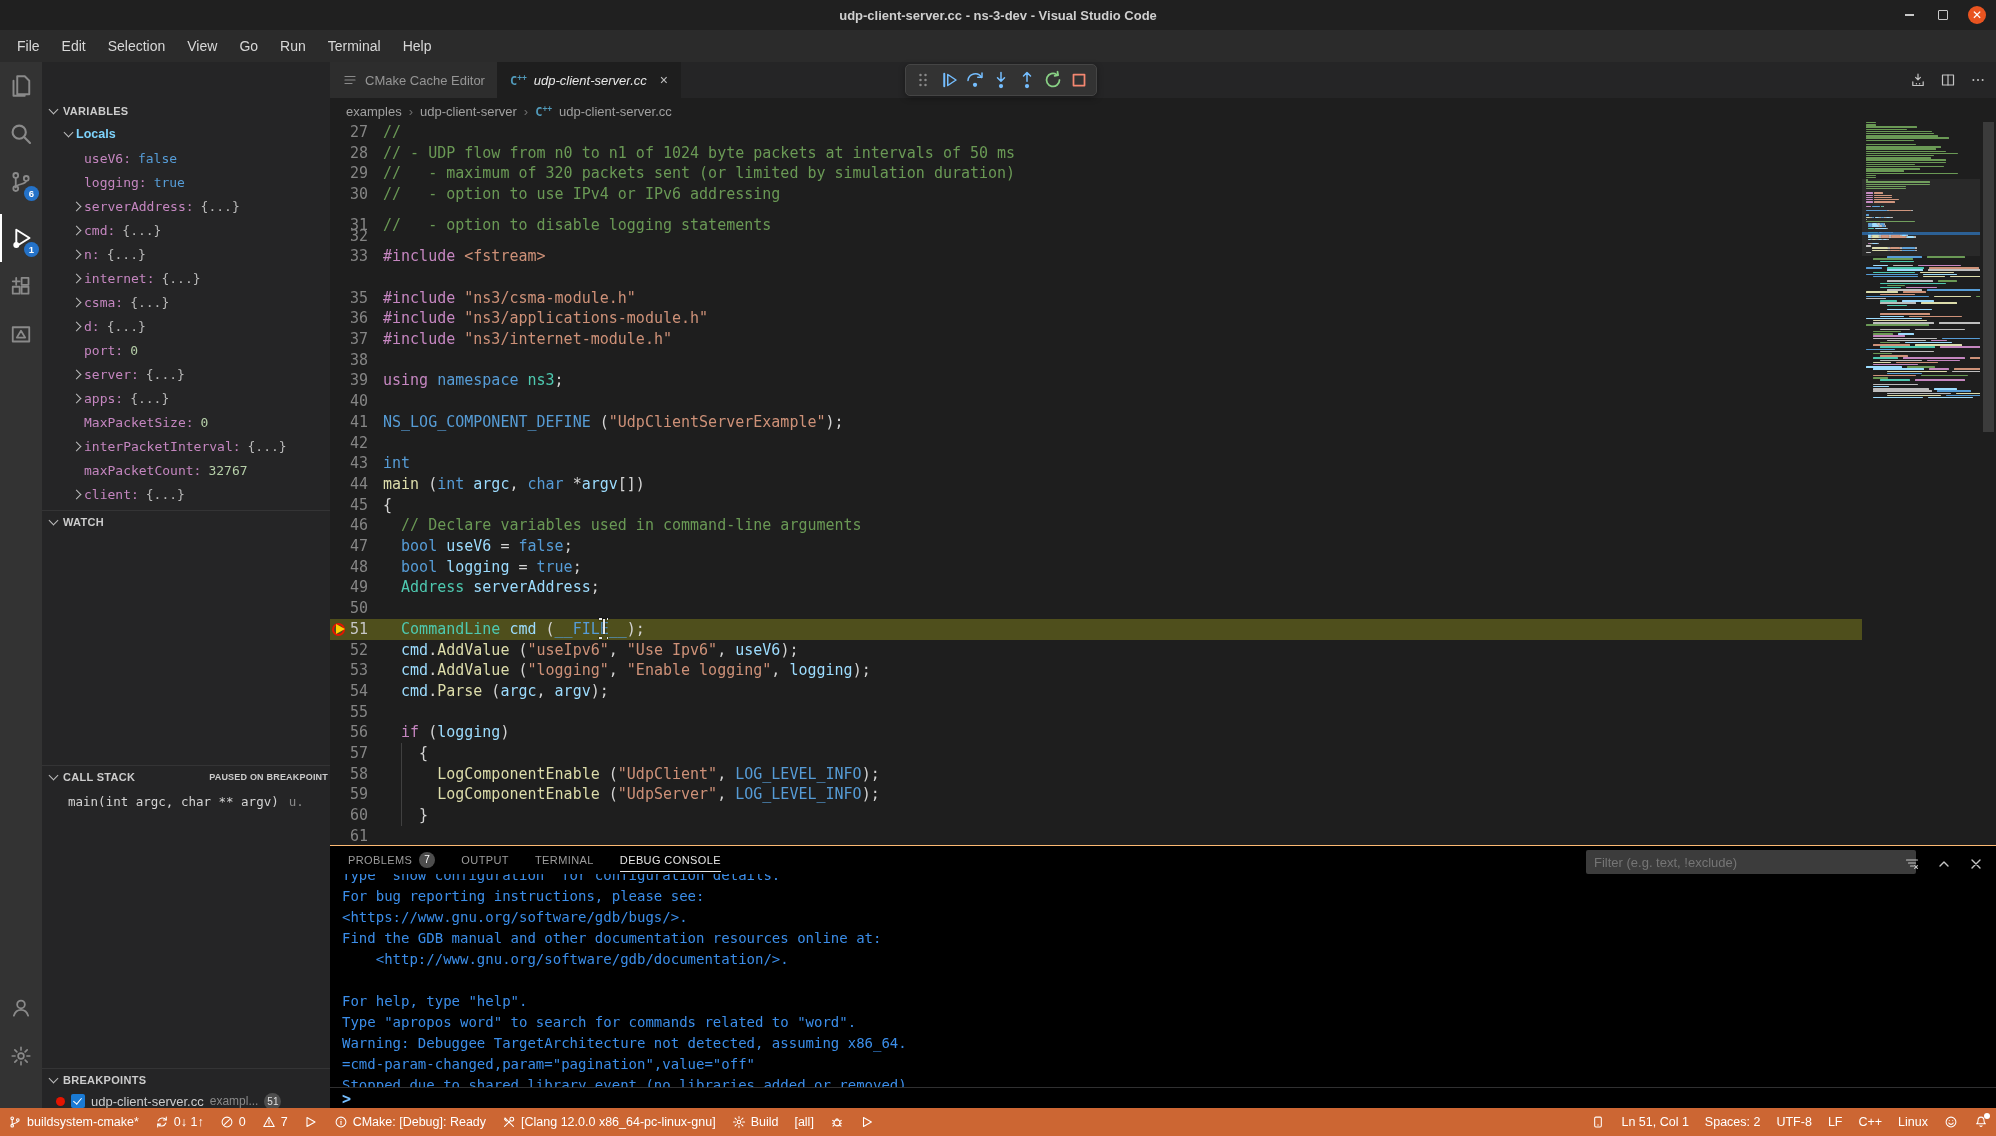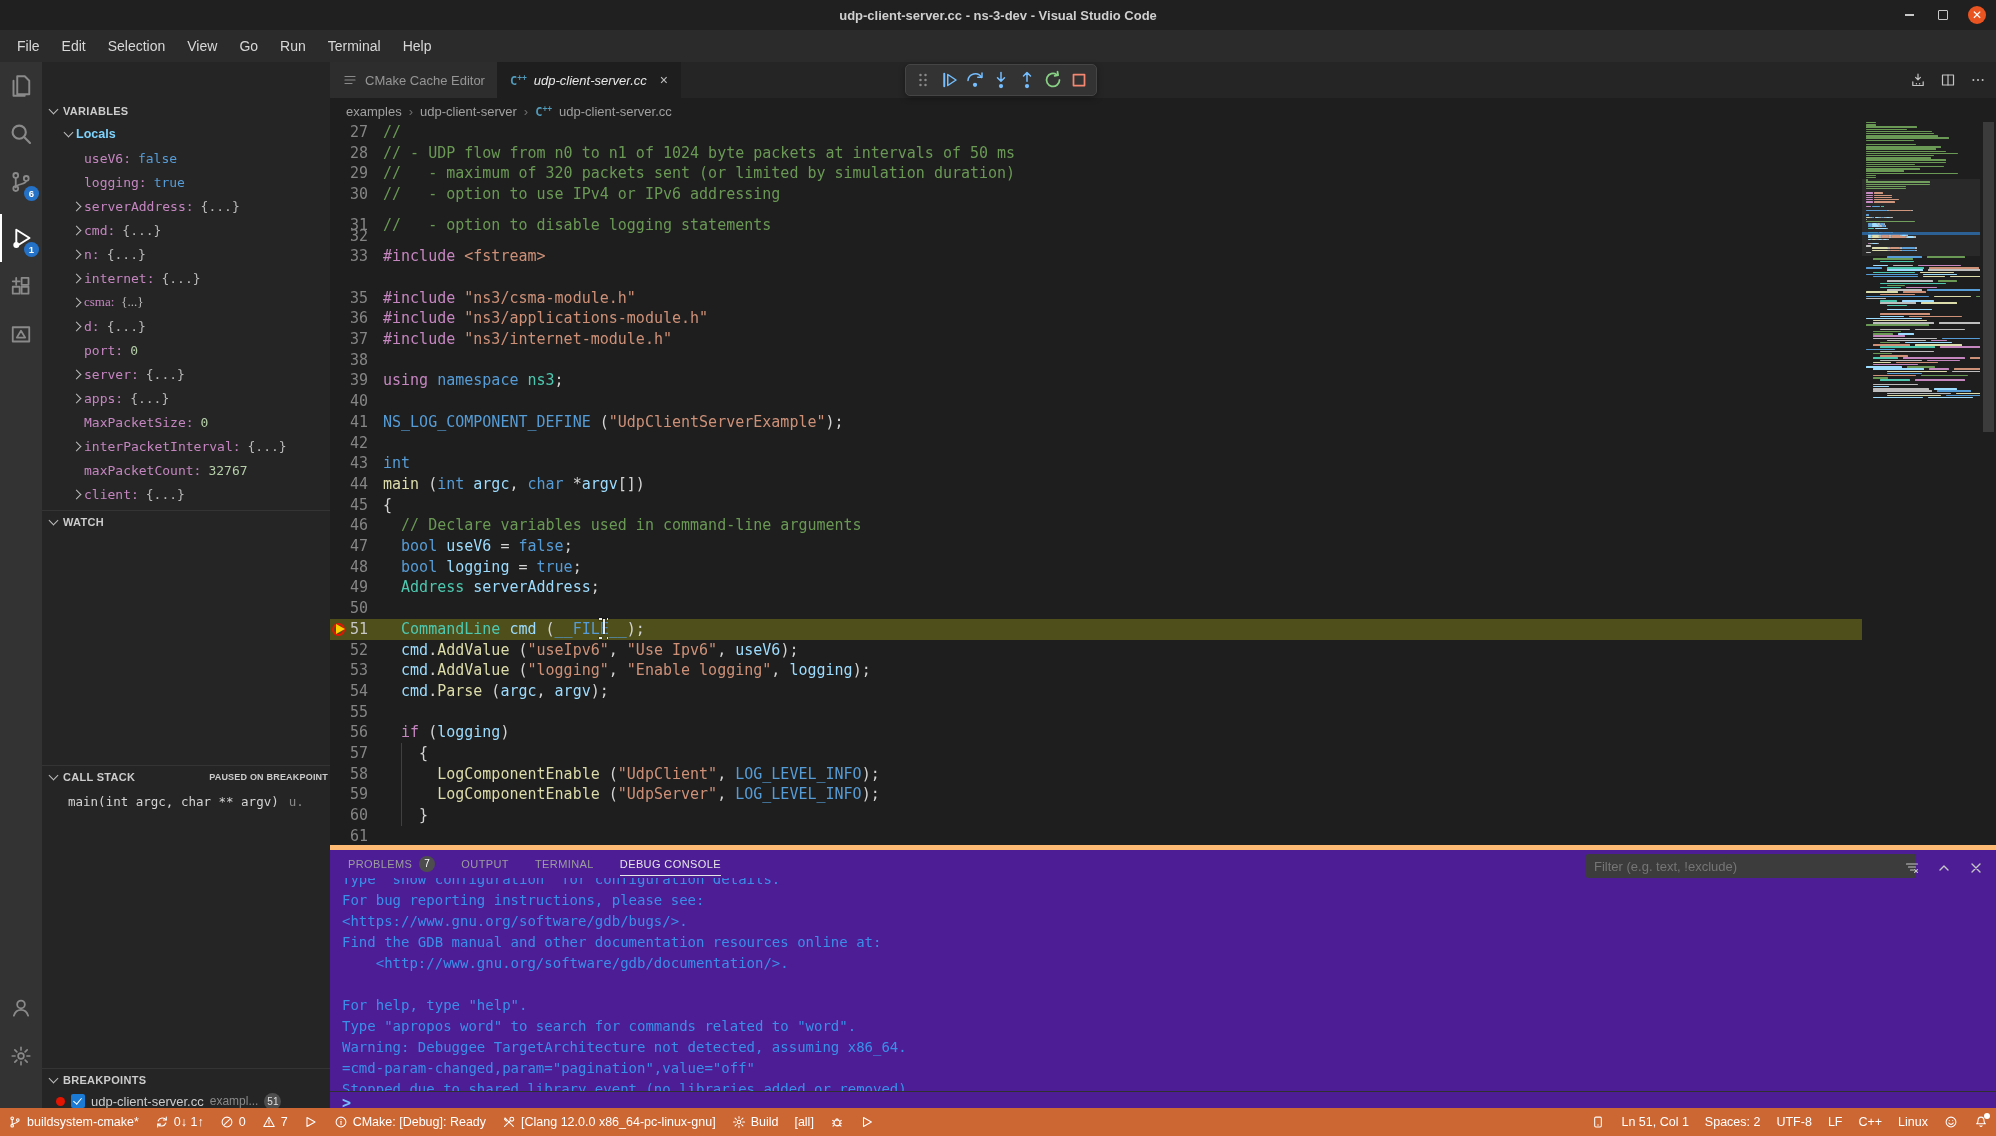--- a/index.html
+++ b/index.html
@@ -101,21 +101,21 @@
 
   
   #minimap{left:1532px;top:60px;width:118px;height:680px;overflow:hidden}
   .mm-bar{position:absolute;height:1.4px;border-radius:.5px}
   #mm-viewport{position:absolute;left:0;width:118px;background:rgba(255,255,255,.05)}
   #mm-cur{position:absolute;left:0;width:118px;height:2.6px;background:rgba(46,116,187,.75)}
   #v-scrollbar{left:1652px;top:60px;width:13px;height:680px}
   #v-slider{position:absolute;left:1px;top:0;width:11px;height:310px;background:rgba(121,121,121,.32)}
 
   
-  #panel{left:0;top:783px;width:1666px;height:263px;background:#4c1d95;border-top:5px solid #fdba74}
+  #panel{left:0;top:783px;width:1666px;height:263px;background:#000000;border-top:1px solid #fdba74}
   #panel-tabs{height:27px;display:flex;align-items:center;gap:26px;padding-left:18px}
   .ptab{font-size:11px;letter-spacing:.4px;color:#9d9d9d;display:flex;align-items:center;gap:7px;height:100%;position:relative}
   .ptab.active{color:#e7e7e7}
   .ptab.active::after{content:"";position:absolute;left:0;right:0;bottom:1px;height:1px;background:#e7e7e7}
   .ptab-badge{min-width:16px;height:16px;border-radius:50%;background:#4d4d4d;color:#fff;font-size:10px;display:flex;align-items:center;justify-content:center}
   #panel-filter{position:absolute;right:80px;top:4px;width:330px;height:24px;background:#3c3c3c;border-radius:2px;
                 color:#969696;font-size:13px;display:flex;align-items:center;padding:0 8px;box-sizing:border-box;border:none;outline:none}
   #panel-actions{position:absolute;right:10px;top:8px;display:flex;gap:12px}
   #console{position:absolute;left:0;top:28px;right:0;bottom:22px;overflow:hidden}
   #console-inner{transform:translateY(-9px);padding-left:12px}
@@ -280,21 +280,21 @@
           <span class="v-dim">{...}</span>
         </div>
         <div class="var-row" style="padding-left: 26px;">
           <span class="vchev">
             <span class="chev right"></span>
           </span>
           <span class="var-name">internet</span>
           <span class="var-sep">:</span>
           <span class="v-dim">{...}</span>
         </div>
-        <div class="var-row" style="padding-left: 26px; font-family: Liberation Serif, serif;">
+        <div class="var-row" style="padding-left: 26px;">
           <span class="vchev">
             <span class="chev right"></span>
           </span>
           <span class="var-name">csma</span>
           <span class="var-sep">:</span>
           <span class="v-dim">{...}</span>
         </div>
         <div class="var-row" style="padding-left: 26px;">
           <span class="vchev">
             <span class="chev right"></span>

